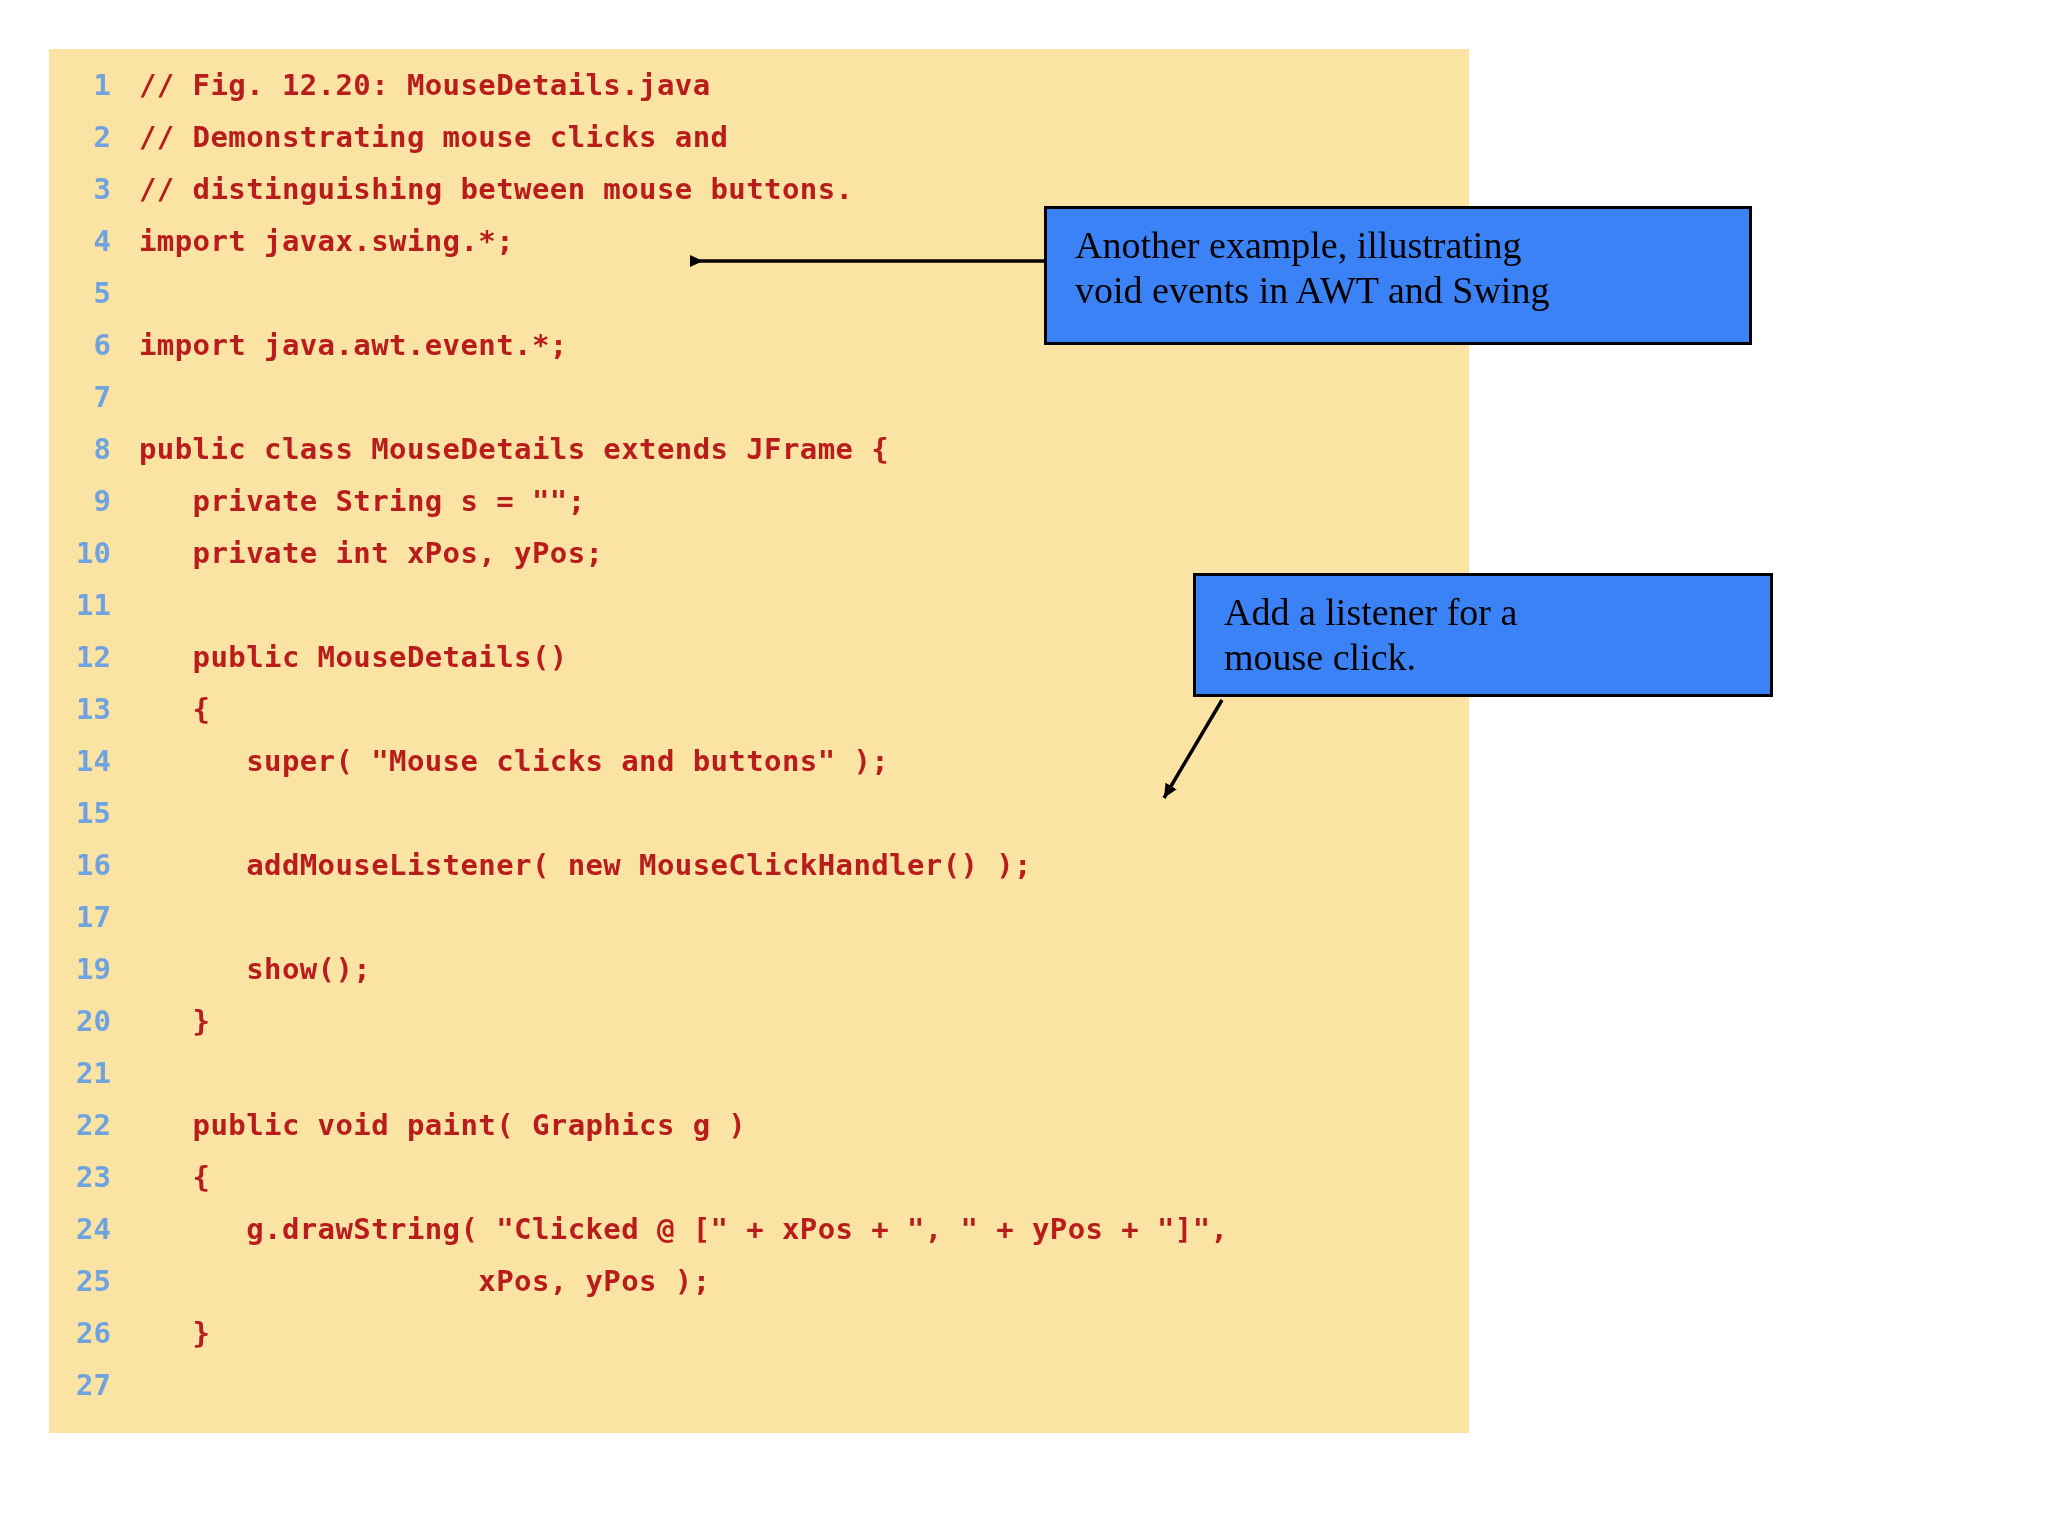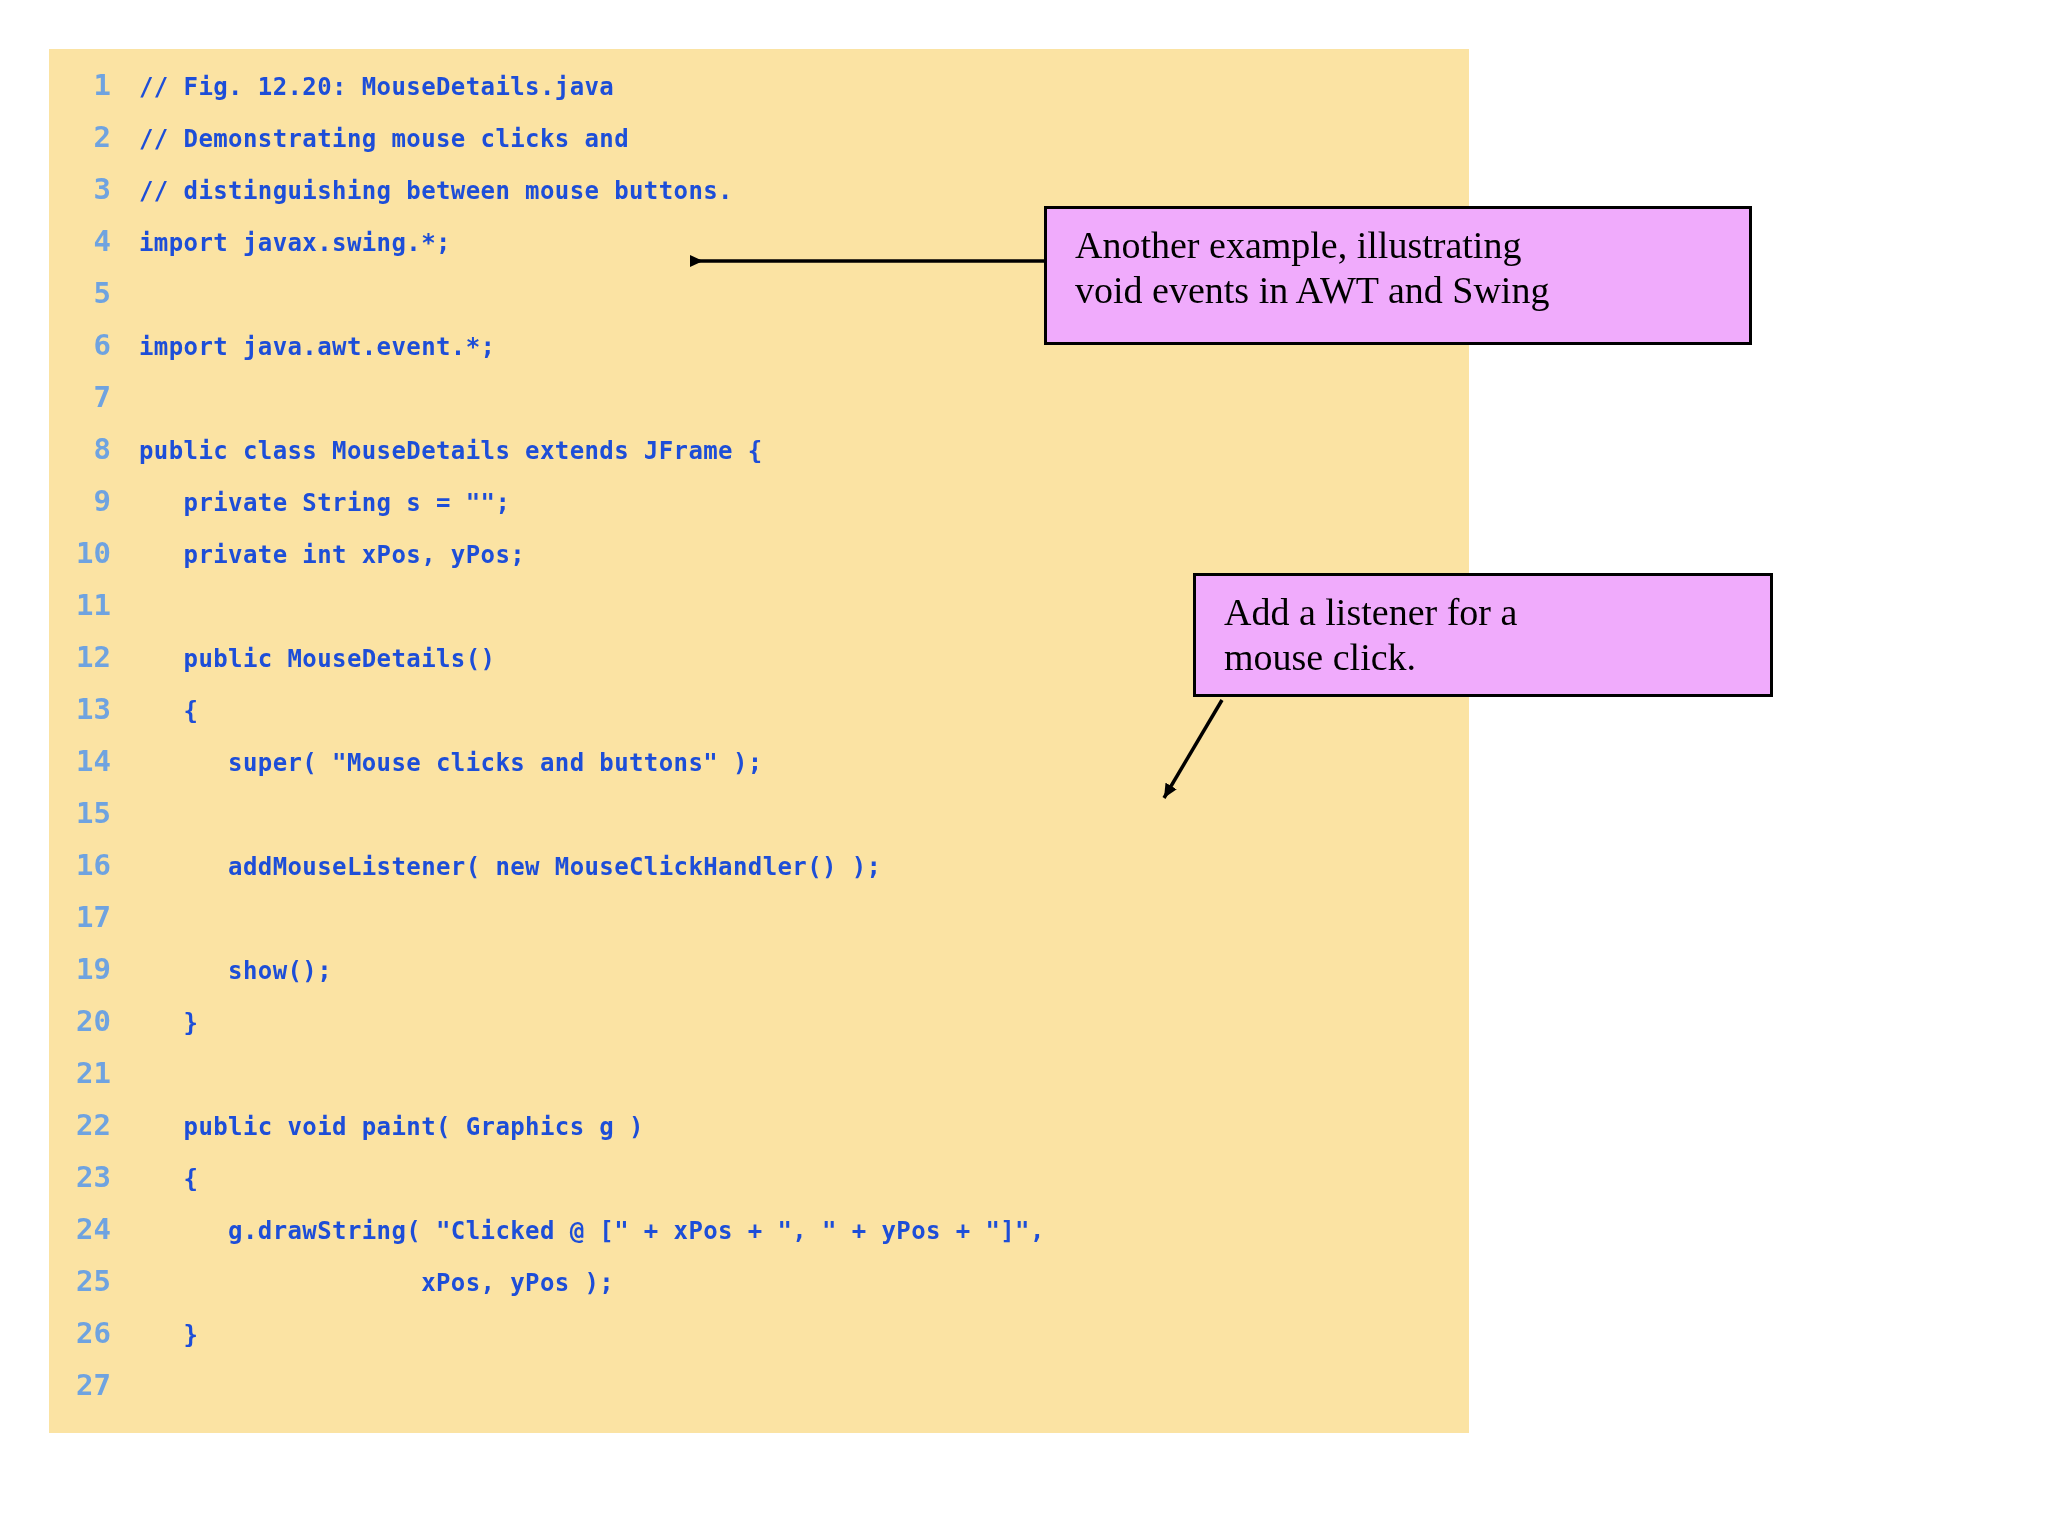--- a/index.html
+++ b/index.html
@@ -47,32 +47,32 @@
     text-align: right;
     color: #6FA3E0;
     font-family: "DejaVu Sans Mono", monospace;
     font-weight: bold;
     font-size: 29px;
     letter-spacing: 0px;
   }
 
   .line-code {
     padding-left: 28px;
-    color: #1d4ed8;
+    color: #b91c1c;
     font-family: "DejaVu Sans Mono", monospace;
     font-weight: bold;
-    font-size: 24px;
+    font-size: 29px;
     letter-spacing: 0.4px;
     white-space: pre;
   }
 
   
   .callout {
     position: absolute;
-    background: #f0abfc;
+    background: #3b82f6;
     border: 3px solid #000000;
     box-sizing: border-box;
     font-family: "Liberation Serif", serif;
     font-size: 38px;
     color: #000000;
     padding: 14px 0 0 28px;
     line-height: 1.18;
   }
   .callout .cl {
     display: block;

